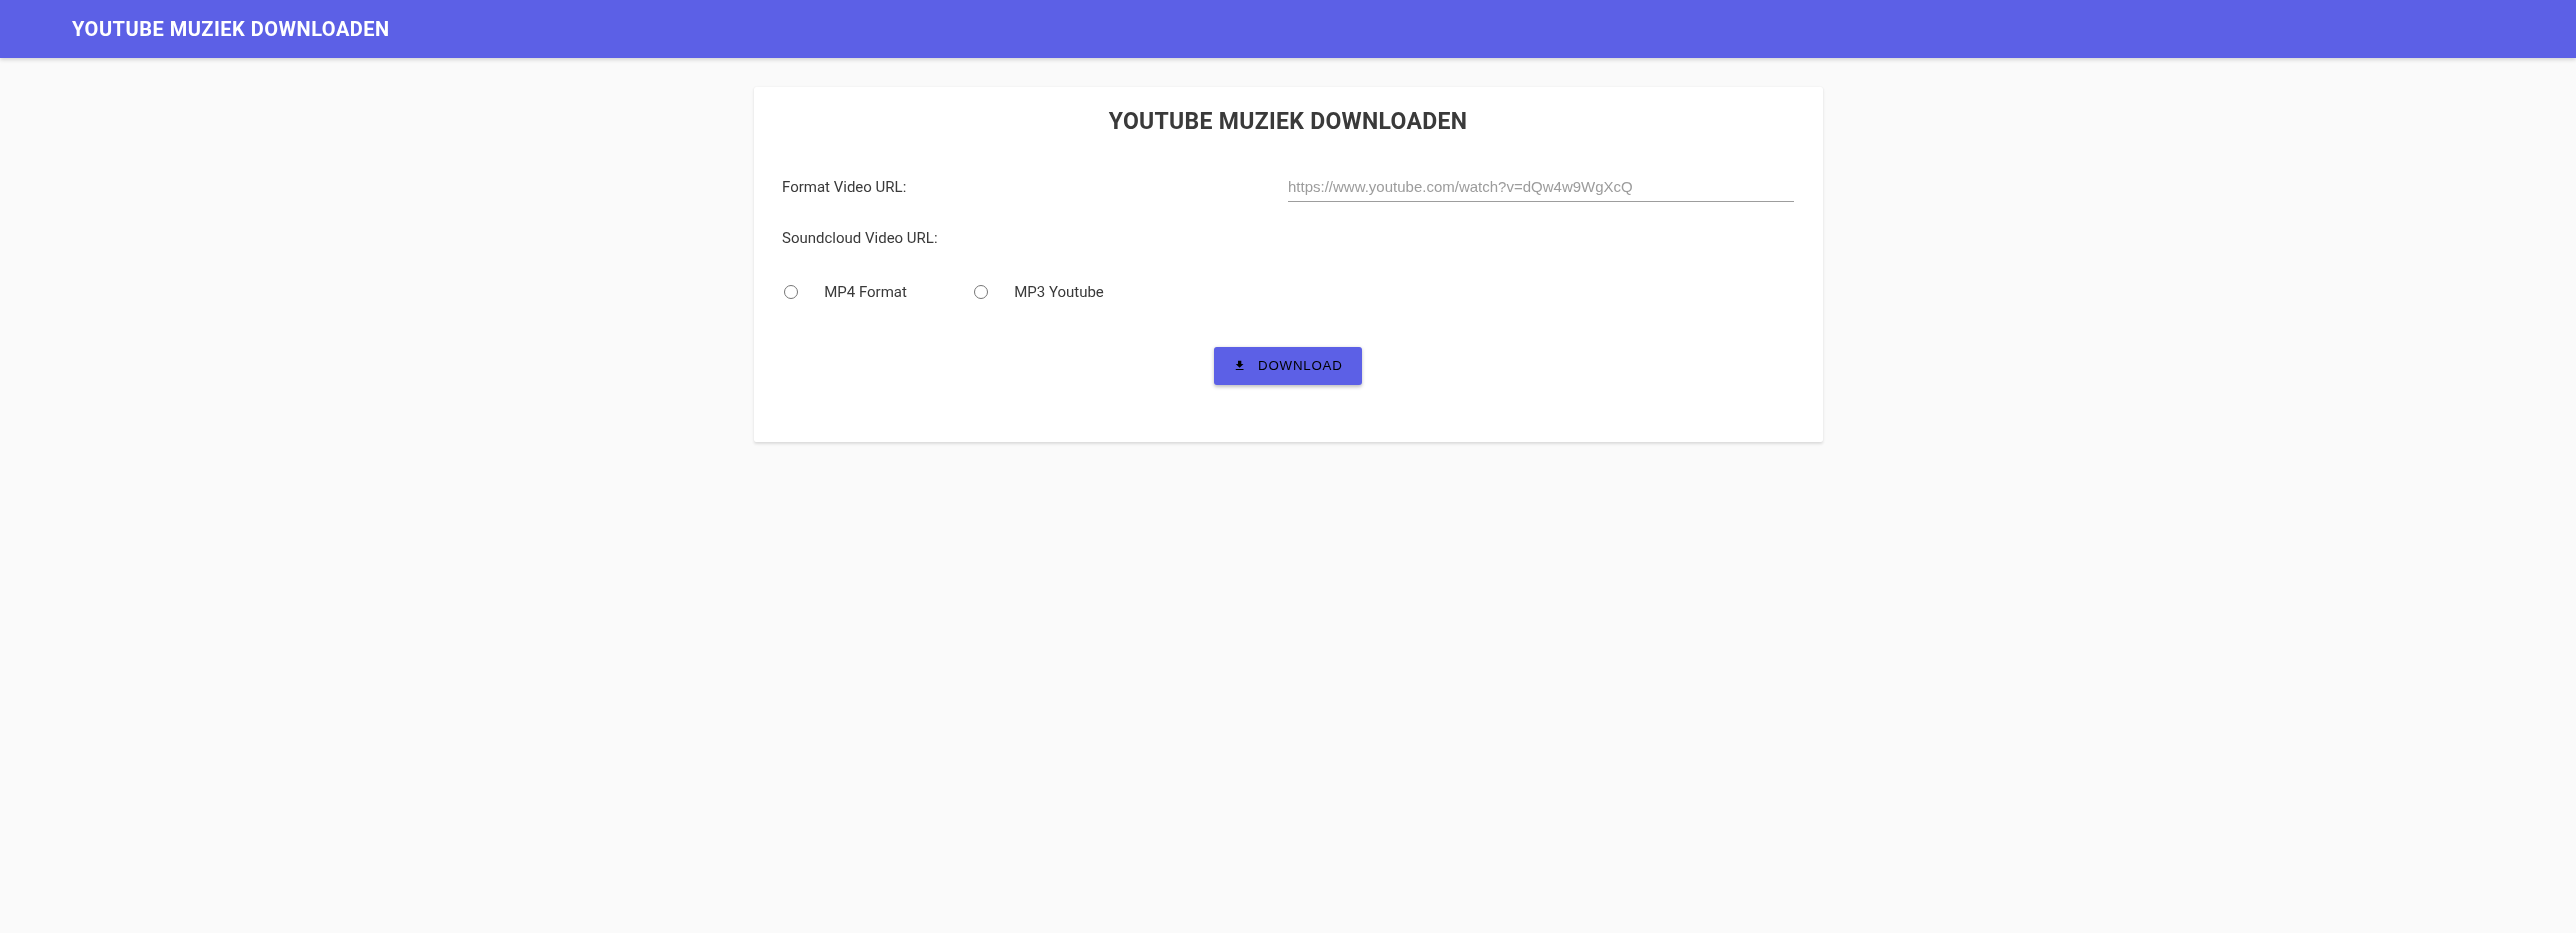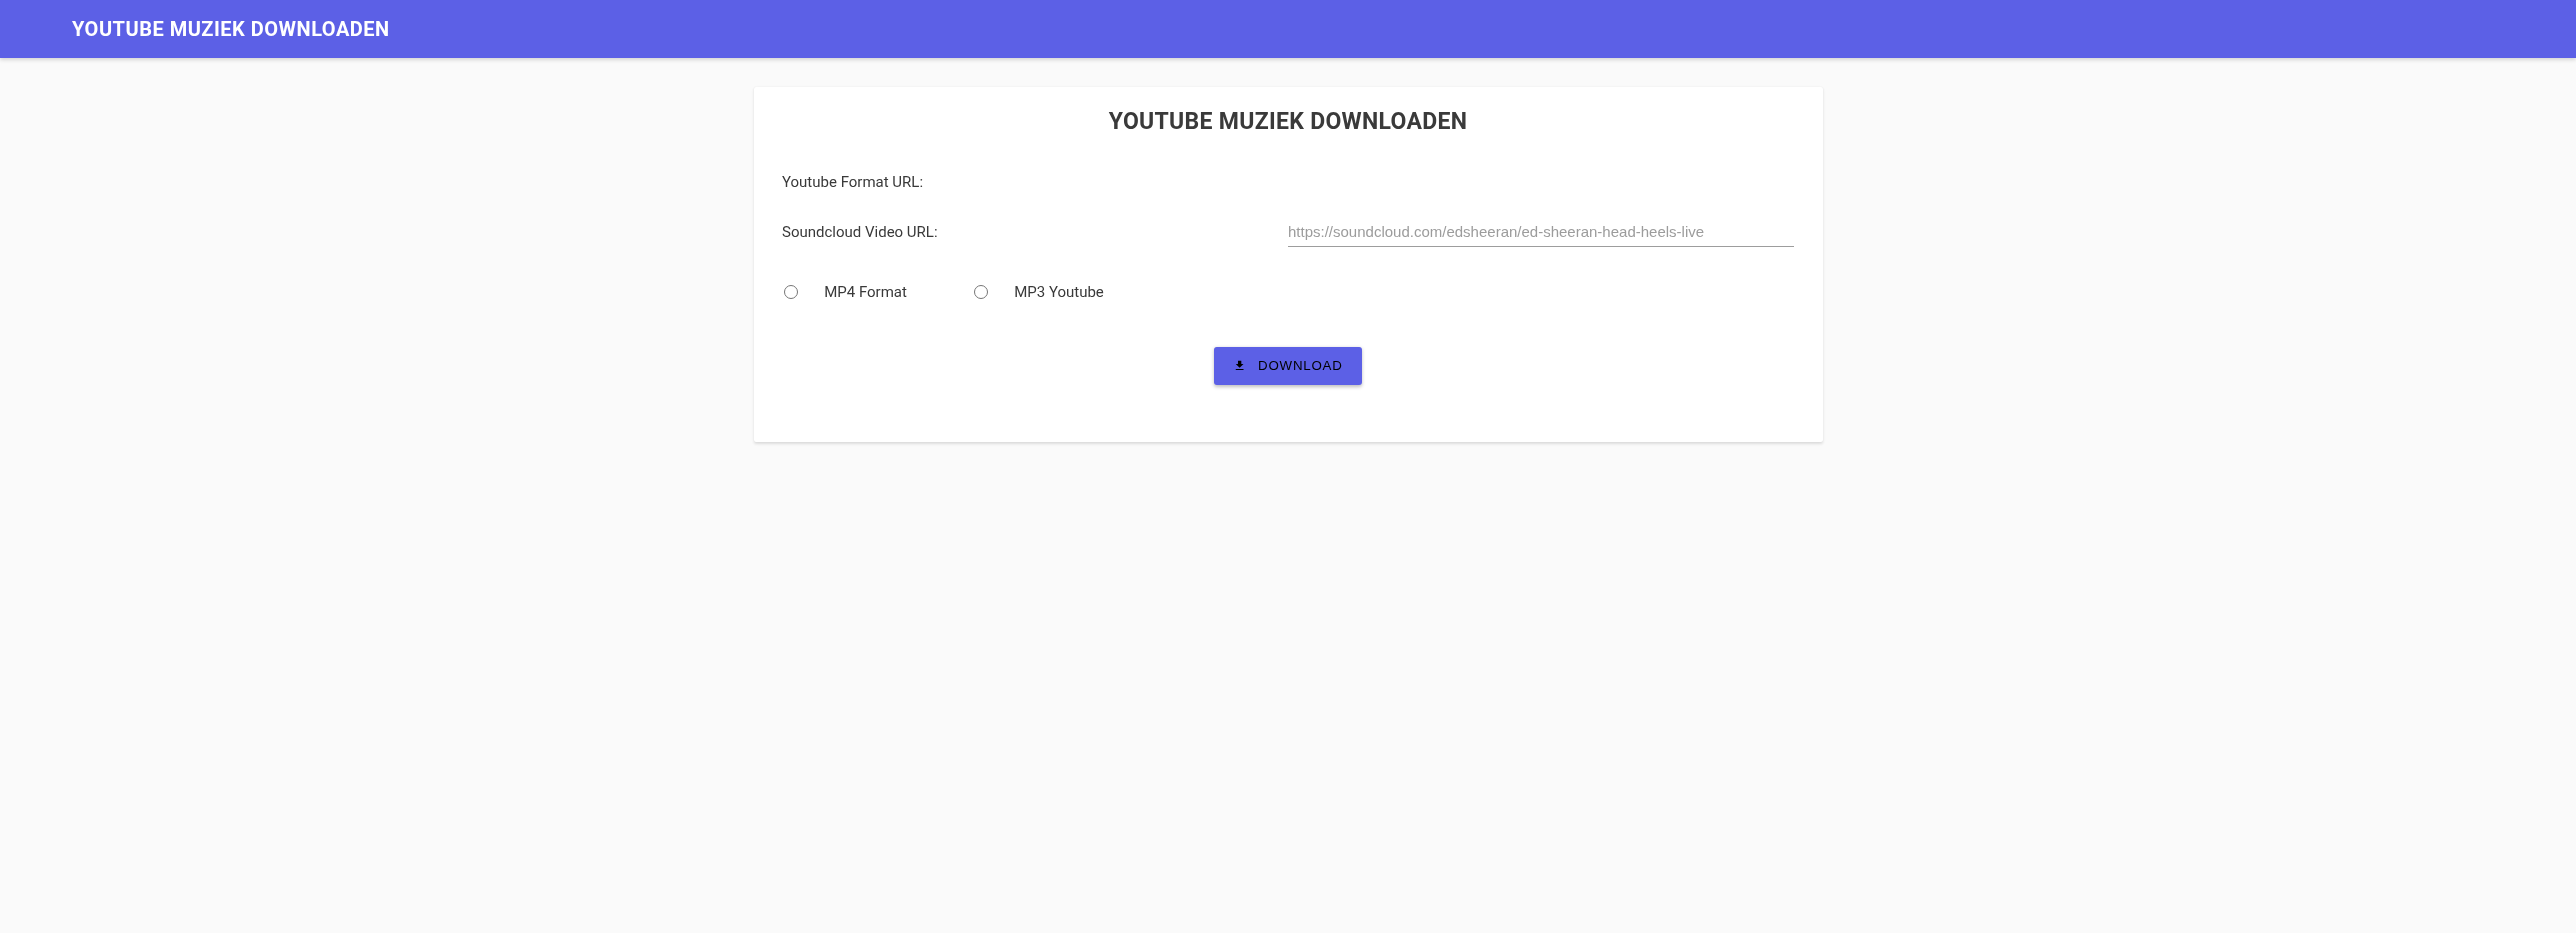--- a/index.html
+++ b/index.html
@@ -123,28 +123,28 @@
 
 <header class="header">
   <div class="header-title">YOUTUBE MUZIEK DOWNLOADEN</div>
 </header>
 
 <main class="main">
   <div class="card">
     <h2 class="card-title">YOUTUBE MUZIEK DOWNLOADEN</h2>
 
     <div class="form-row">
-      <label class="form-label">Youtube Format URL:</label>
+      <label class="form-label">Format Video URL:</label>
+      <div class="input-wrap">
+        <input type="text" class="text-input" placeholder="https://www.youtube.com/watch?v=dQw4w9WgXcQ" style="">
+      </div>
     </div>
 
     <div class="form-row">
       <label class="form-label">Soundcloud Video URL:</label>
-      <div class="input-wrap">
-        <input type="text" class="text-input" placeholder="https://soundcloud.com/edsheeran/ed-sheeran-head-heels-live" style="">
-      </div>
     </div>
 
     <div class="radio-row">
       <label class="radio-item">
         <input type="radio" name="format" style="">
         <span>MP4 Format</span>
       </label>
       <label class="radio-item">
         <input type="radio" name="format" style="">
         <span>MP3 Youtube</span>

